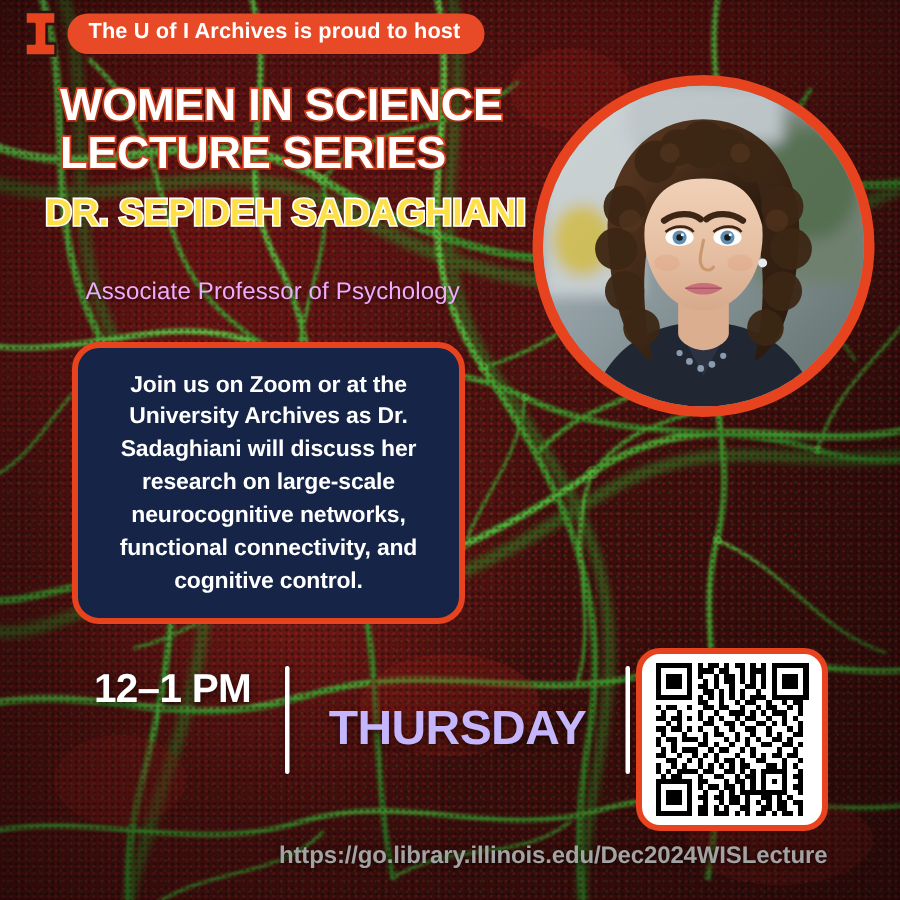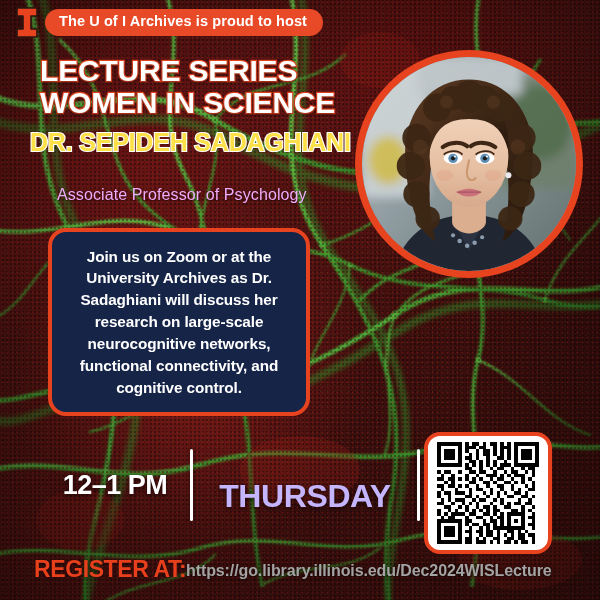--- a/index.html
+++ b/index.html
@@ -174,21 +174,20 @@
 
   
   .when-row {
     position: absolute;
     left: 40px;
     top: 444px;
     width: 380px;
     height: 82px;
     z-index: 5;
     display: flex;
-    align-items: center;
   }
   .when-time {
     width: 150px;
     text-align: center;
     font-size: 27px;
     font-weight: 900;
     color: #ffffff;
     letter-spacing: -0.5px;
     text-shadow: 0 2px 5px rgba(0,0,0,0.6);
   }
@@ -347,22 +346,22 @@
   <div class="header-row">
     <span class="block-i">
       <svg viewBox="0 0 22 31">
         <path d="M1,1 H21 V9 H15 V22 H21 V30 H1 V22 H7 V9 H1 Z" fill="#e8431f" stroke="#2b1410" stroke-width="1.6" stroke-linejoin="round"></path>
       </svg>
     </span>
     <span class="header-pill">The U of I Archives is proud to host</span>
   </div>
 
   <div class="series-title">
+    <div>WOMEN IN SCIENCE</div>
     <div>LECTURE SERIES</div>
-    <div>WOMEN IN SCIENCE</div>
   </div>
 
   <div class="speaker-name">DR. SEPIDEH SADAGHIANI</div>
 
   <div class="speaker-role">Associate Professor of Psychology</div>
 
   <div class="portrait-wrap">
     <div class="portrait-inner">
       <svg viewBox="0 0 228 228">
         <defs>
@@ -711,16 +710,15 @@
           <rect x="15" y="28" width="1" height="1"></rect>
             <rect x="17" y="28" width="1" height="1"></rect>
           <rect x="19" y="28" width="2" height="1"></rect>
             <rect x="22" y="28" width="1" height="1"></rect>
           <rect x="24" y="28" width="2" height="1"></rect>
         </g>
       </svg>
     </span>
   </div>
 
-  <div class="register-label">REGISTER AT:</div>
   <div class="register-url">https://go.library.illinois.edu/Dec2024WISLecture</div>
 
 </div>
 
 </body></html>

